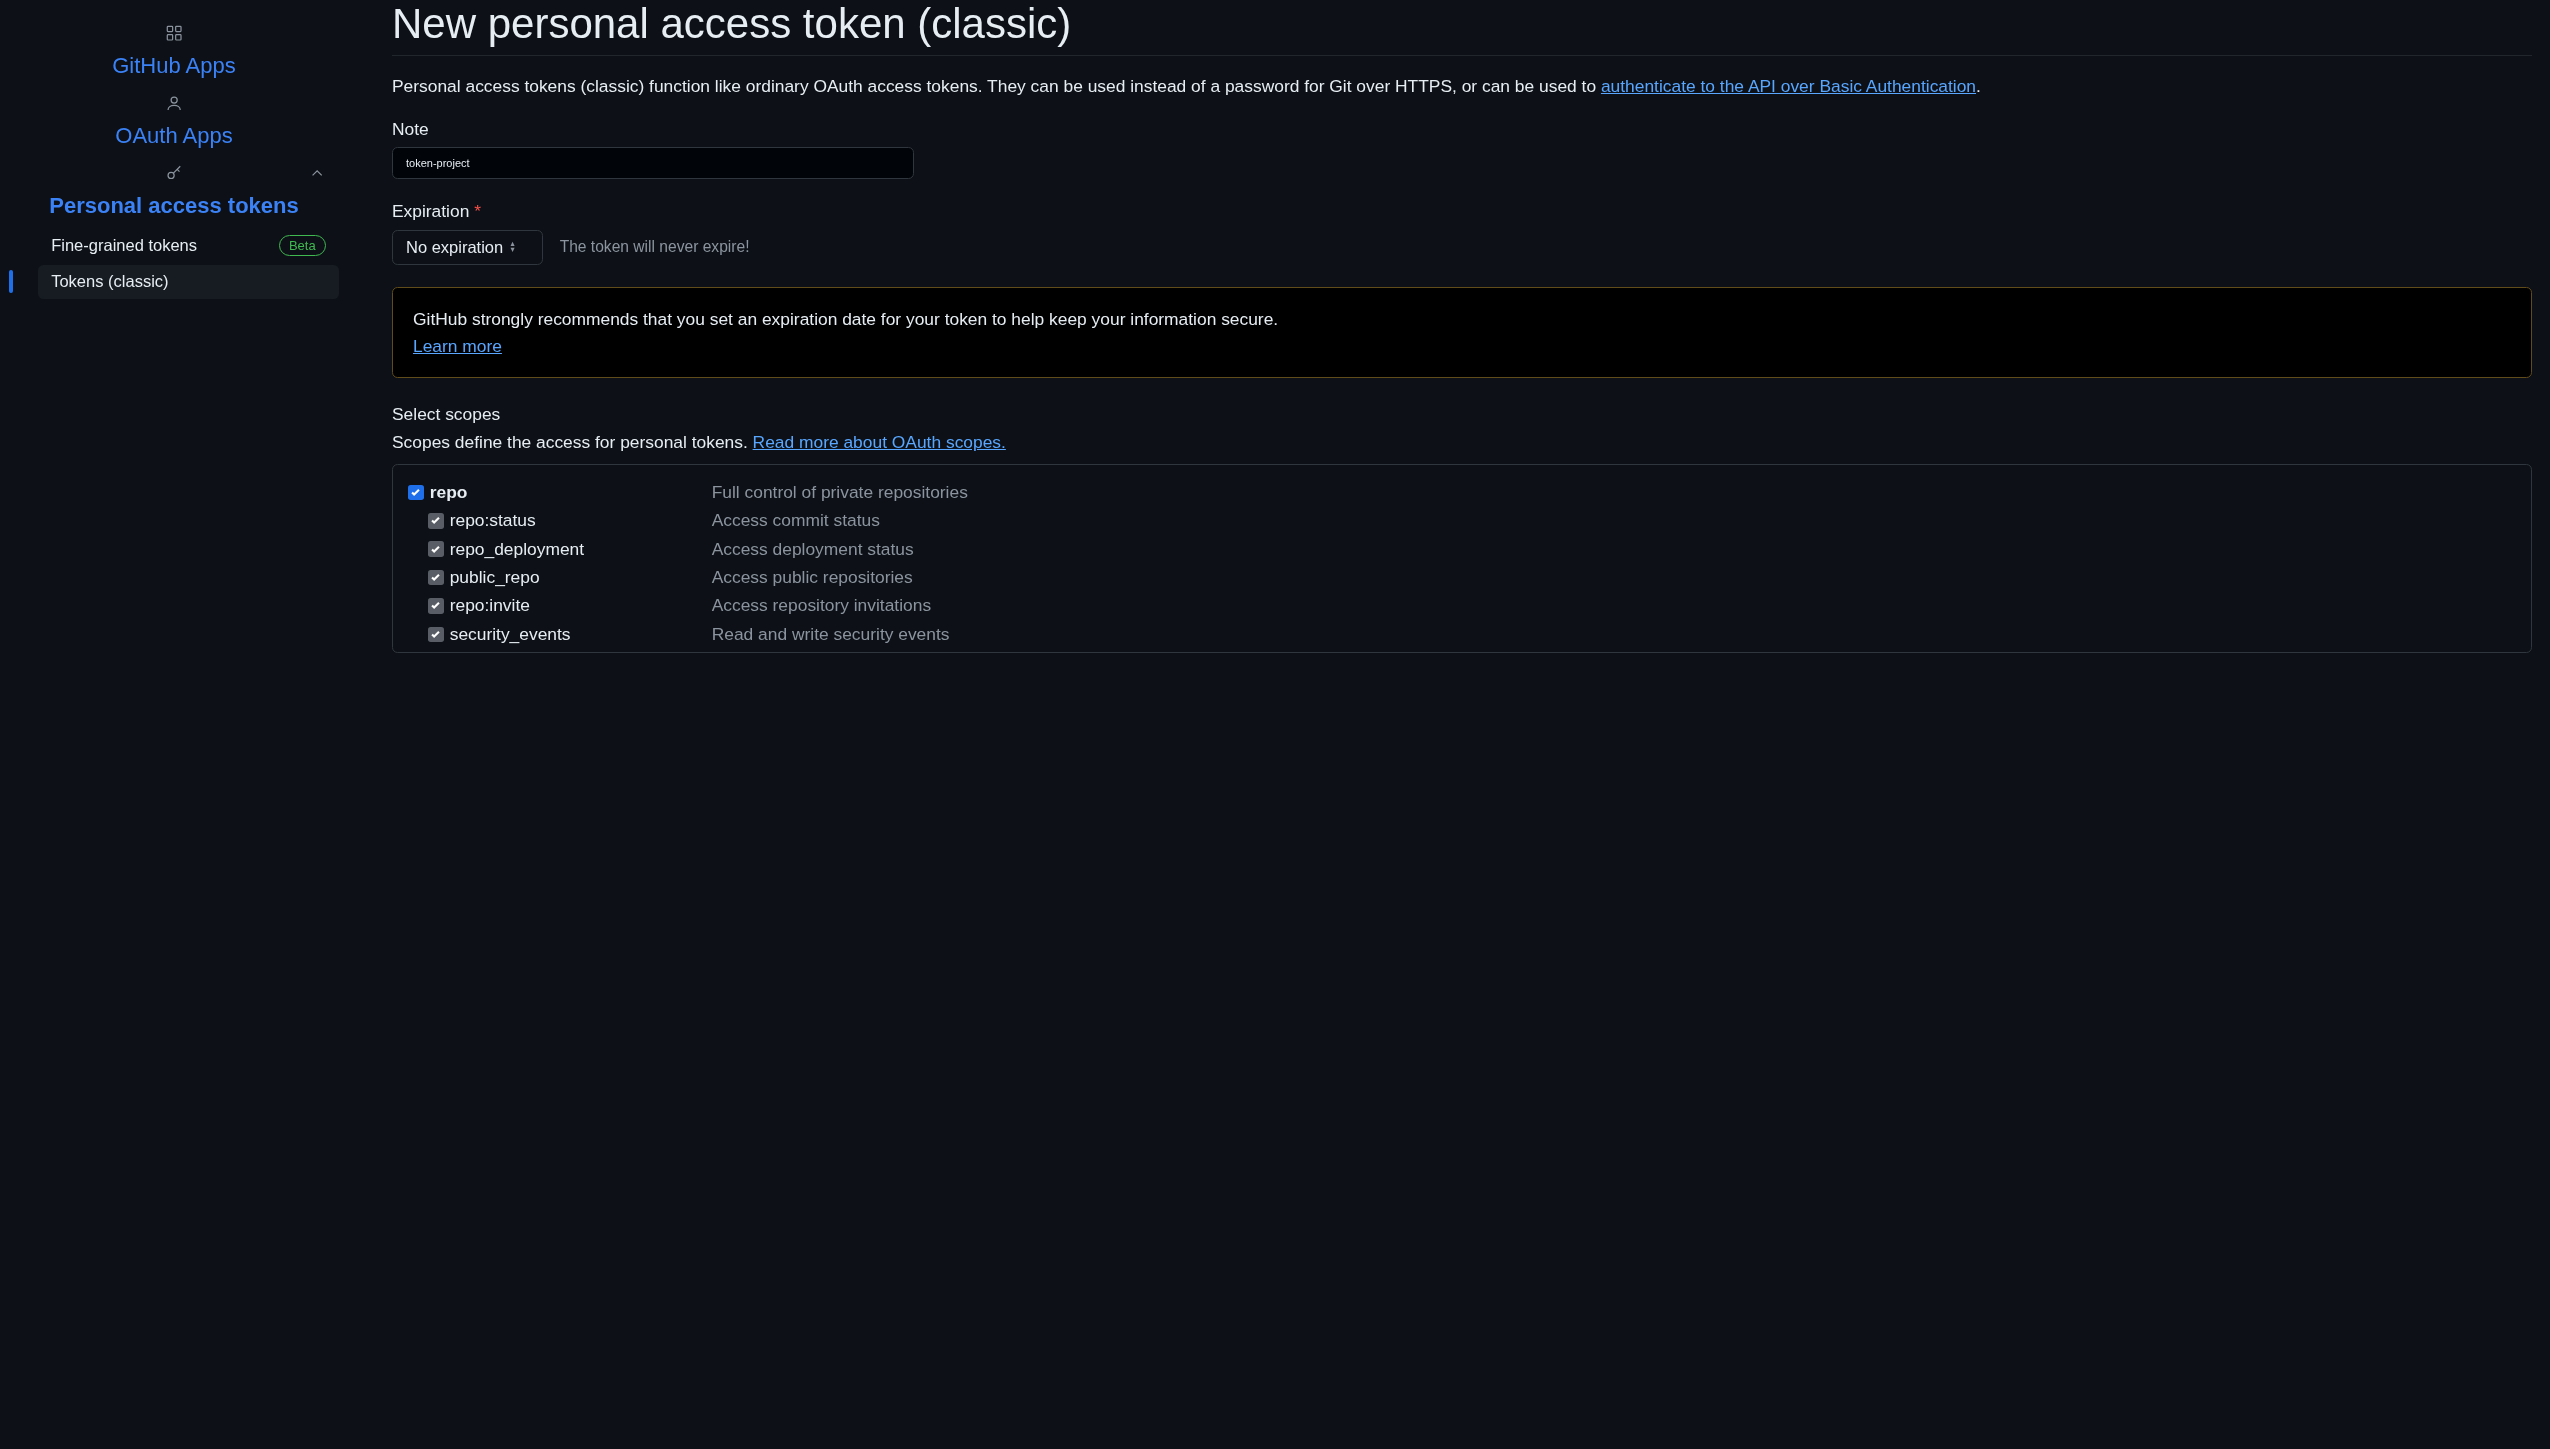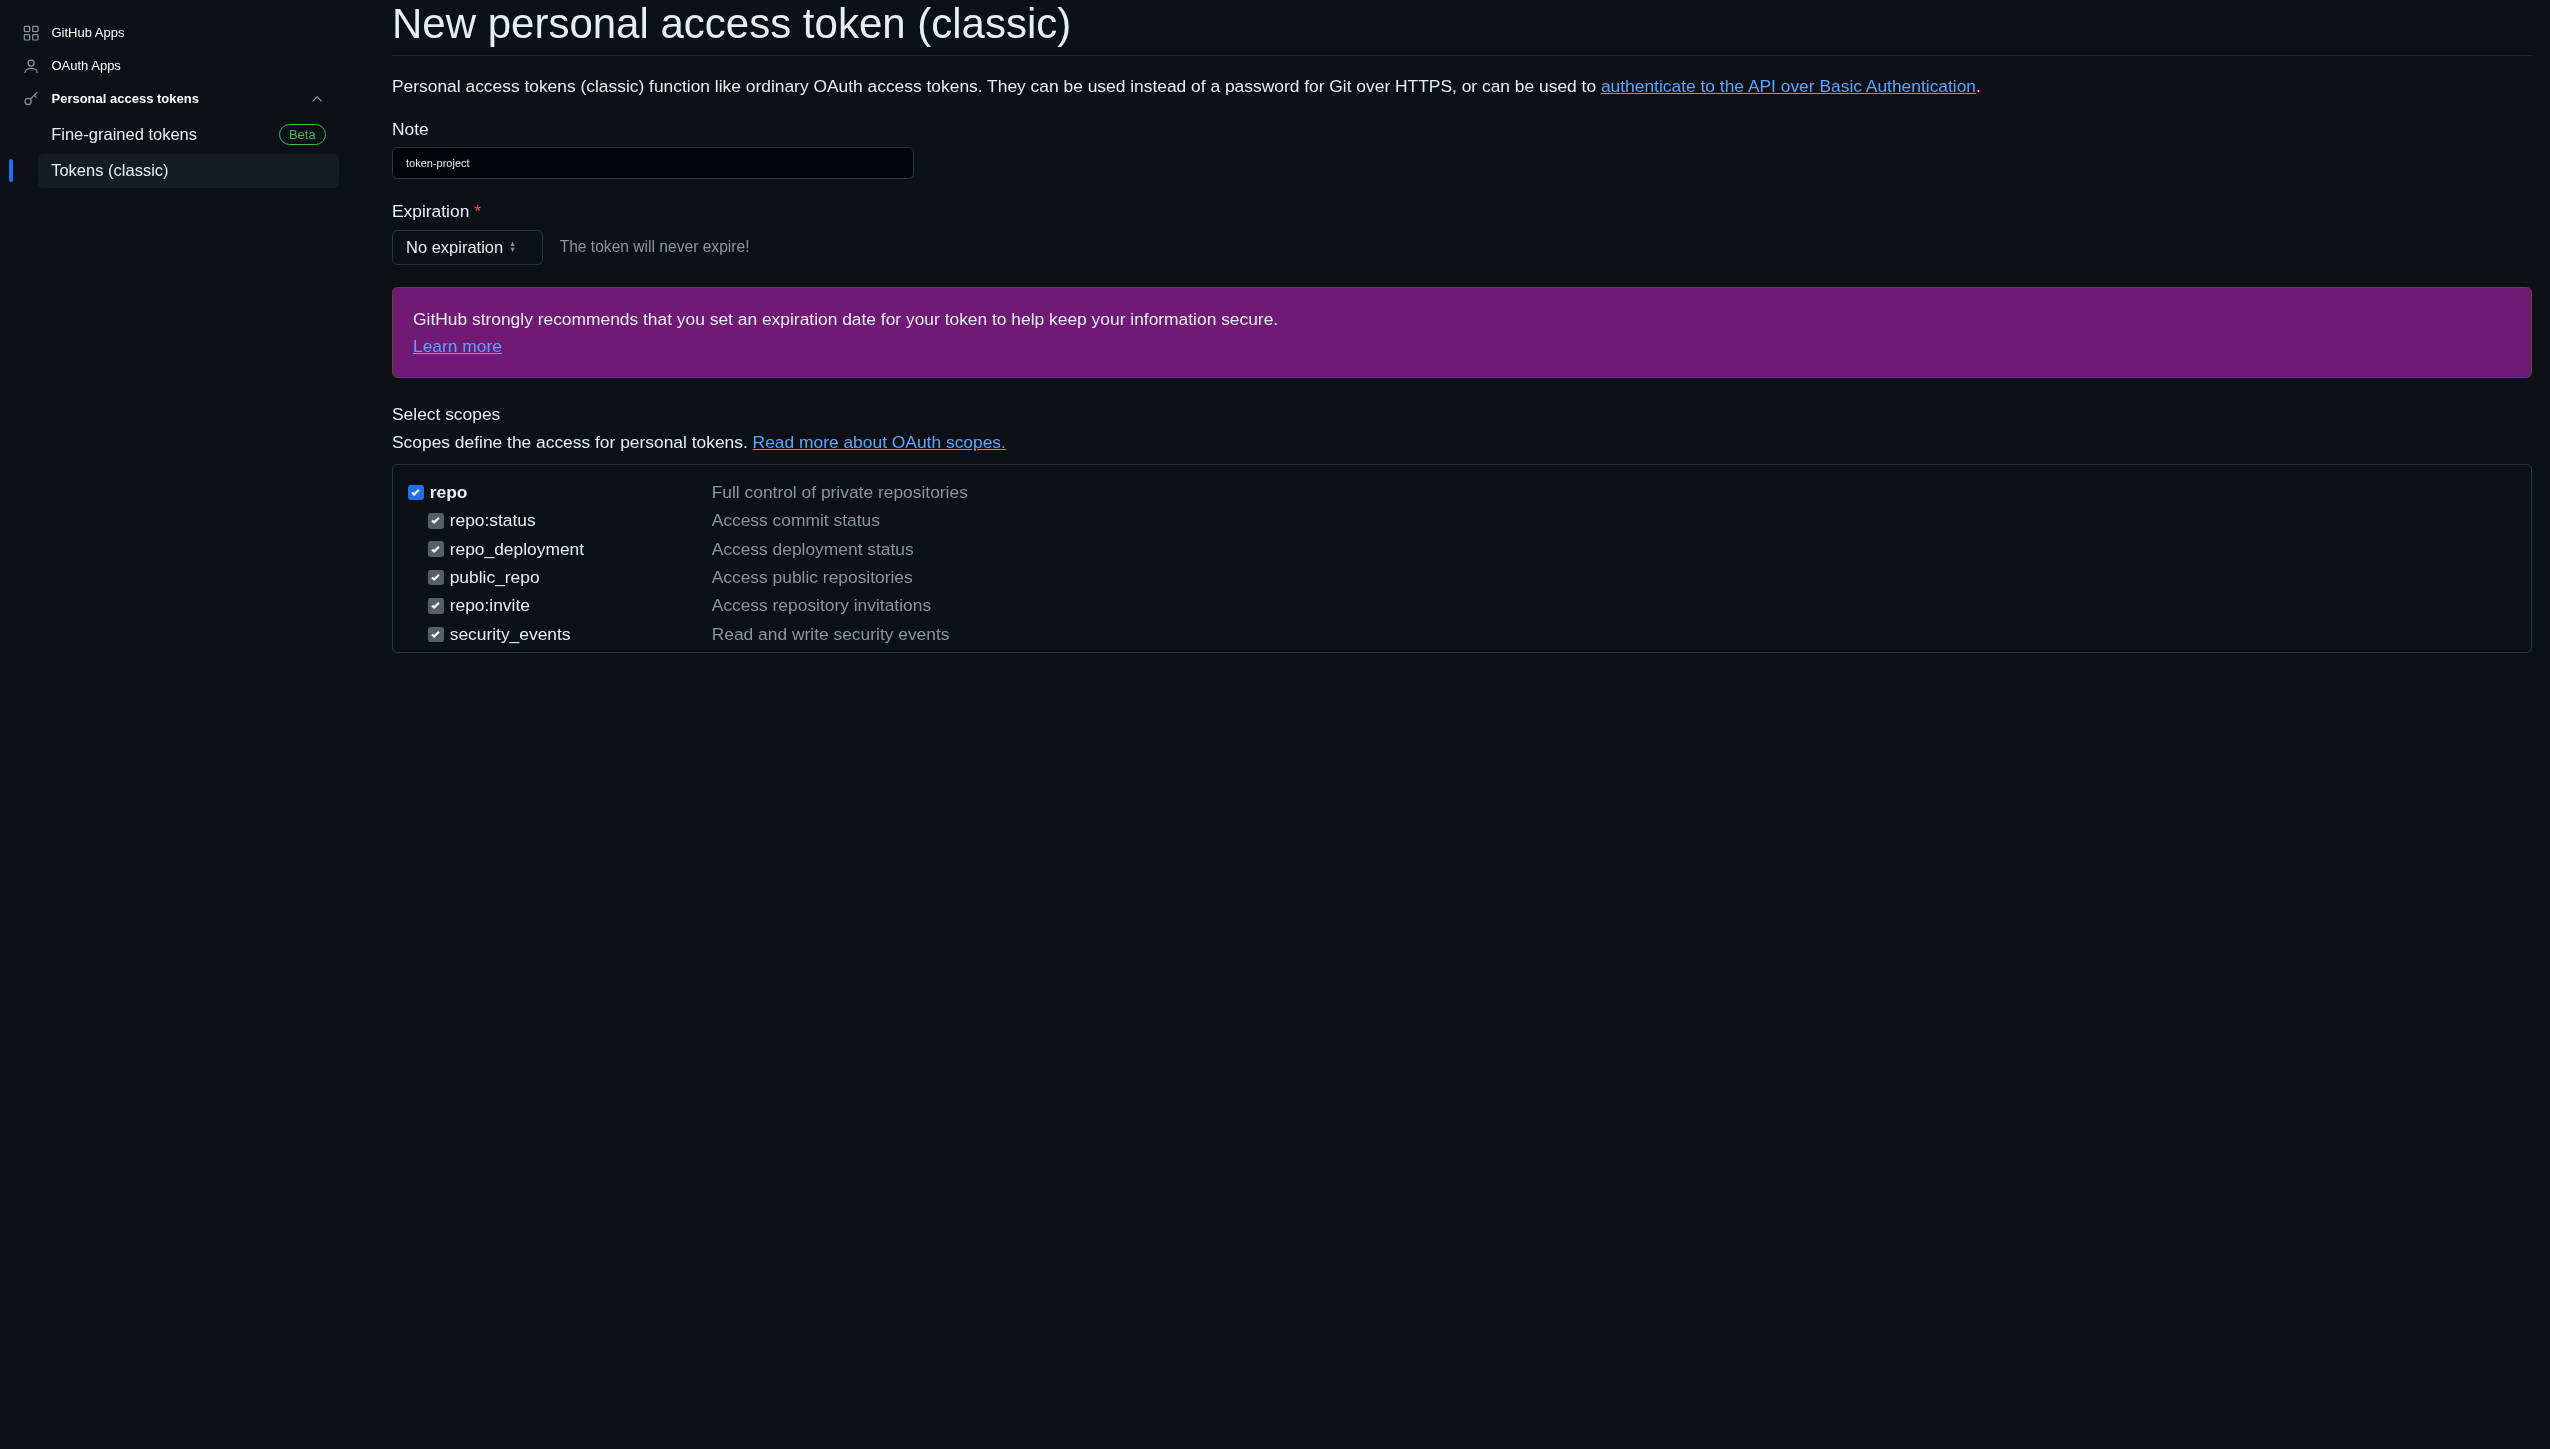--- a/index.html
+++ b/index.html
@@ -15,24 +15,25 @@
     width:348px;
     flex-shrink:0;
     padding:16.5px 9.2px 9.2px 9.2px;
   }
   .nav-item {
     display:flex;
     align-items:center;
     padding:7.3px 13px;
     border-radius:5.5px;
     cursor:pointer;
-    color:#ffffff;
-    font-size:13px;
+    color:#3b82f6;
+    font-size:22px;
     gap:11px;
     position:relative;
+    flex-direction:column;
   }
   .nav-item.expanded .chevron { position:absolute; right:13px; }
   .sub-nav { padding-left:29px; }
   .sub-item {
     display:flex;
     align-items:center;
     justify-content:space-between;
     padding:7.3px 13px;
     border-radius:5.5px;
     cursor:pointer;
@@ -109,21 +110,21 @@
     position:relative;
     display:inline-flex;
     align-items:center;
     cursor:pointer;
   }
   .select .tri { margin-left:7.3px; display:flex; flex-direction:column; gap:0px;}
   .select .tri::before { content:"▴"; font-size:8.2px; color:#8b949e; line-height:6.4px;}
   .select .tri::after  { content:"▾"; font-size:8.2px; color:#8b949e; line-height:6.4px;}
   .select-note { color:#8b949e; font-size:15.6px;}
   .warning {
-    background:#701a75;
+    background:#000000;
     border:0.9px solid #604b1b;
     border-radius:5.5px;
     padding:18.3px 20px;
     font-size:17.4px;
     line-height:1.5;
     color:#e6edf3;
     margin-bottom:26px;
   }
   .scopes-box {
     border:0.9px solid #30363d;

